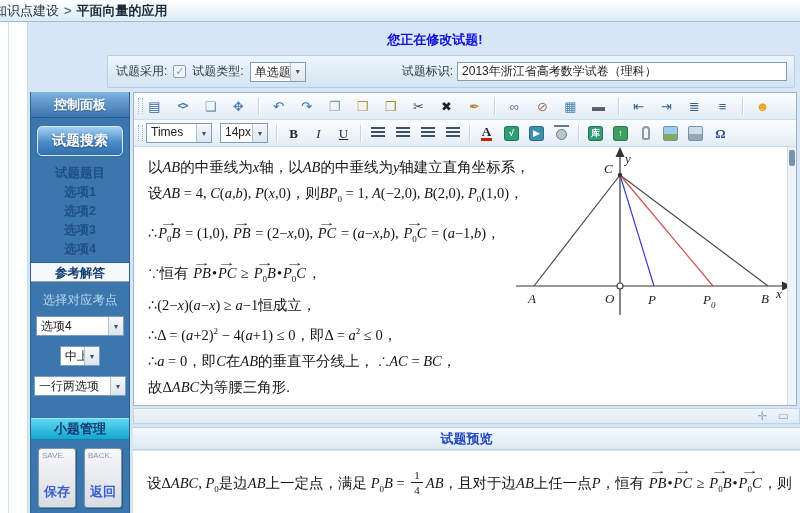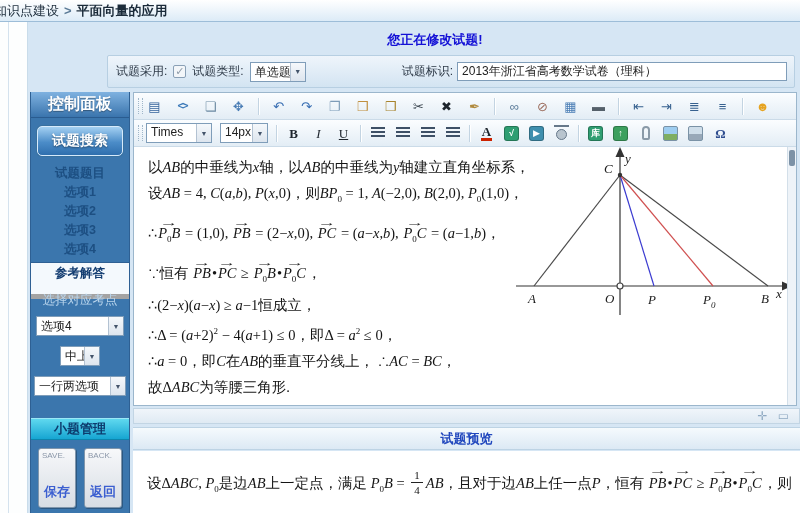--- a/index.html
+++ b/index.html
@@ -39,30 +39,30 @@
   .wsel{height:20px;background:#fff;border:1px solid #7f9db9;display:inline-flex;align-items:stretch;
     font-size:12px;color:#222;}
   .wsel-t{padding:1px 4px 0 4px;flex:1;white-space:nowrap;overflow:hidden;}
   .wsel-a{width:15px;background:linear-gradient(#f5f8fb,#dde5ee);border-left:1px solid #b3c2d2;
     font-size:7px;color:#44546a;display:flex;align-items:center;justify-content:center;}
 
   
   .sidebar{position:absolute;left:30px;top:70px;width:100px;bottom:0;background:#3b76ad;
     border-left:1px solid #2e6093;border-right:1px solid #2e6093;}
   .side-header{height:26px;background:linear-gradient(#7fb2e0,#3a74ad);border-bottom:1px solid #2a5c90;
-    color:#fff;font-weight:bold;font-size:16px;display:flex;align-items:center;justify-content:center;
+    color:#fff;font-weight:bold;font-size:13px;display:flex;align-items:center;justify-content:center;
     text-shadow:0 1px 1px rgba(0,0,0,.35);}
   .search-btn{position:absolute;left:6px;right:6px;top:34px;height:30px;border-radius:5px;
     background:linear-gradient(#a3d0f2,#4b8cc8 55%,#2f6fae);border:1px solid #d6eafb;
     color:#fff;font-weight:bold;font-size:14px;display:flex;align-items:center;justify-content:center;
     text-shadow:0 1px 2px rgba(0,0,0,.45);box-shadow:0 0 0 1px #39719f;}
   .menu{position:absolute;left:0;right:0;top:72px;}
   .mitem{height:19px;line-height:19px;text-align:center;font-size:12.5px;color:#1d4f82;font-weight:bold;}
-  .mitem.active{background:#f4f9fd;color:#143e72;height:37px;line-height:21px;margin-top:3px;
-    border-top:1px solid #2e6093;border-bottom:5px solid #a3a3a3;}
+  .mitem.active{background:#f4f9fd;color:#143e72;height:20px;line-height:21px;margin-top:3px;
+    border-top:1px solid #2e6093;border-bottom:1px solid #a3a3a3;}
   .kp-label{position:absolute;left:0;right:0;top:200px;text-align:center;font-size:12.5px;color:#b9d5ec;}
   .side-sels{position:absolute;left:0;right:0;top:224px;display:flex;flex-direction:column;align-items:center;gap:10px;}
   .subq-header{position:absolute;left:0;right:0;top:326px;height:22px;
     background:linear-gradient(#5fd8ef,#16a5d2);border-top:1px solid #9ae8f6;border-bottom:1px solid #0d85ad;
     color:#0d3c6e;font-weight:bold;font-size:13px;display:flex;align-items:center;justify-content:center;}
   .side-btns{position:absolute;left:0;right:0;top:356px;display:flex;justify-content:center;gap:8px;}
   .gbtn{width:38px;height:60px;border-radius:3px;border:1px solid #8096ac;
     background:linear-gradient(#f7f8fa,#d7dde4);position:relative;cursor:default;
     box-shadow:1px 1px 0 rgba(0,0,0,.25);}
   .gbtn .tag{position:absolute;left:3px;top:2px;font-size:8px;color:#8a96a8;}

